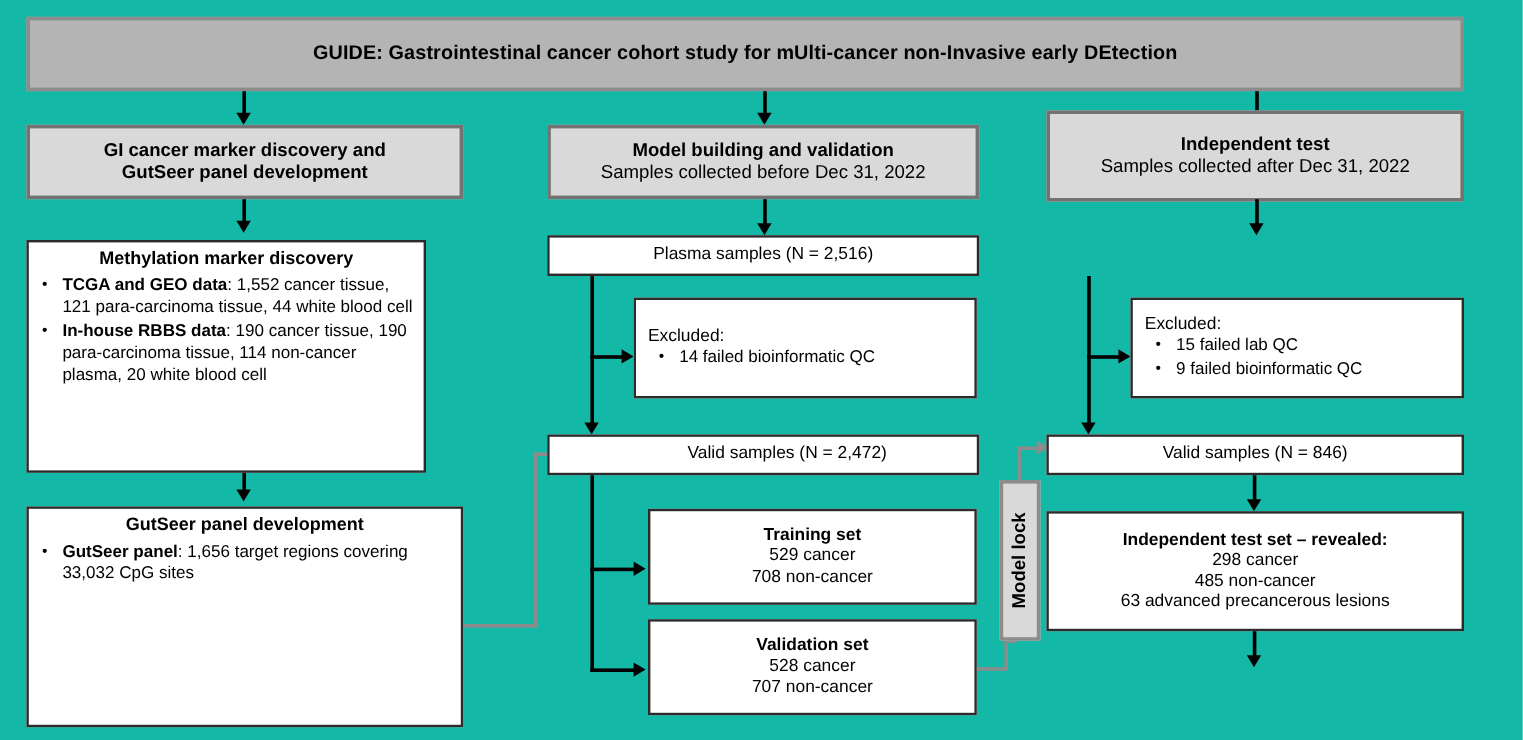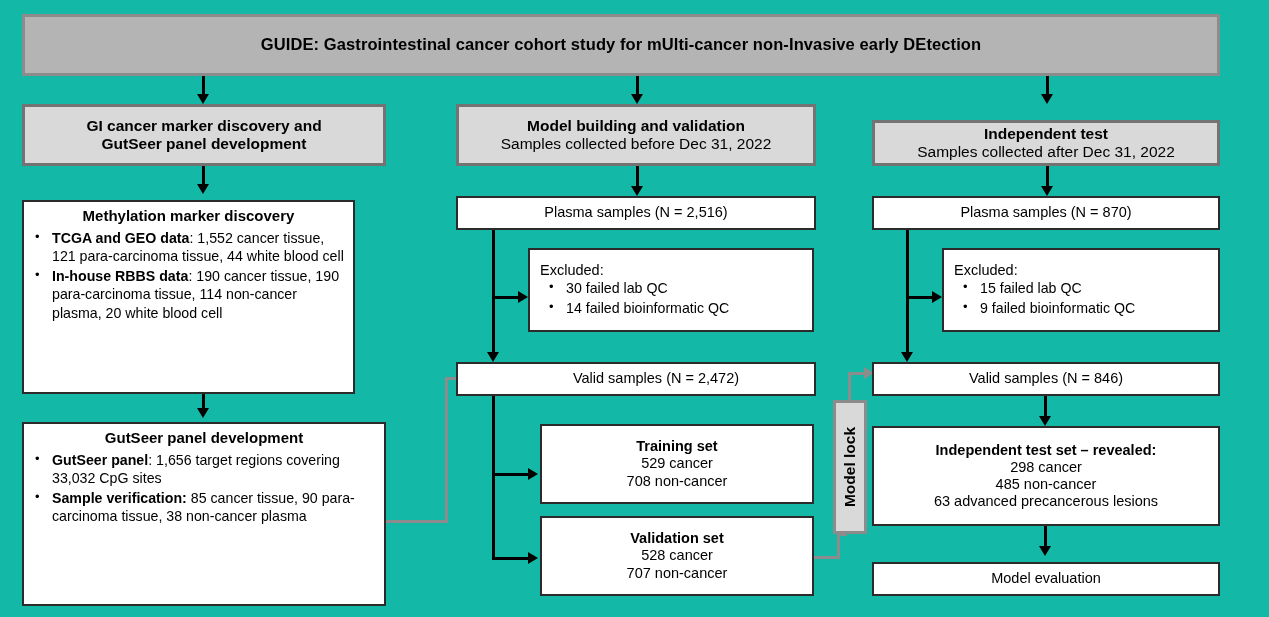--- a/index.html
+++ b/index.html
@@ -164,21 +164,20 @@
     </ul>
   </div>
 
   <div class="ln v" style="left:202px; top:394px; width:3px; height:18px;"></div>
   <div class="arrowhead down" style="left:197px; top:408px;"></div>
 
   <div class="box" style="left:22px; top:422px; width:364px; height:184px; justify-content:flex-start;">
     <div class="blk-title">GutSeer panel development</div>
     <ul class="bullets">
       <li><span class="lbl">GutSeer panel</span><span>: </span><span>1,656 target regions covering 33,032 CpG sites</span></li>
-      <li><span class="lbl">Sample verification:</span><span> </span><span>85 cancer tissue, 90 para-carcinoma tissue, 38 non-cancer plasma</span></li>
     </ul>
   </div>
 
   <div class="ln gray h" style="left:386px; top:520px; width:62px; height:3px;"></div>
   <div class="ln gray v" style="left:445px; top:377px; width:3px; height:146px;"></div>
   <div class="ln gray h" style="left:445px; top:377px; width:38px; height:3px;"></div>
   <div class="arrowhead right gray" style="left:477px; top:372px;"></div>
 
   <div class="box section-head" style="left:456px; top:104px; width:360px; height:62px;">
     <div class="fs-head t-bold">Model building and validation</div>
@@ -194,21 +193,20 @@
 
   <div class="ln v" style="left:492px; top:230px; width:3px; height:128px;"></div>
   <div class="arrowhead down" style="left:487px; top:352px;"></div>
 
   <div class="ln h" style="left:492px; top:296px; width:32px; height:3px;"></div>
   <div class="arrowhead right" style="left:518px; top:291px;"></div>
 
   <div class="box" style="left:528px; top:248px; width:286px; height:84px; justify-content:center;">
     <div class="fs-body" style="padding-left:10px;">Excluded:</div>
     <ul class="bullets" style="padding-left:36px;">
-      <li><span>30 failed lab QC</span></li>
       <li><span>14 failed bioinformatic QC</span></li>
     </ul>
   </div>
 
   <div class="box plain" style="left:456px; top:362px; width:360px; height:34px;padding-left:40px;">
     <div class="fs-body">Valid samples (N = 2,472)</div>
   </div>
 
   <div class="ln v" style="left:492px; top:396px; width:3px; height:164px;"></div>
   <div class="ln h" style="left:492px; top:473px; width:42px; height:3px;"></div>
@@ -233,31 +231,28 @@
   <div class="ln gray h" style="left:837px; top:533px; width:10px; height:3px;"></div>
 
   <div class="modellock" style="left:833px; top:400px; width:34px; height:134px;">
     <span>Model lock</span>
   </div>
 
   <div class="ln gray v" style="left:848px; top:372px; width:3px; height:30px;"></div>
   <div class="ln gray h" style="left:848px; top:372px; width:22px; height:3px;"></div>
   <div class="arrowhead right gray" style="left:864px; top:367px;"></div>
 
-  <div class="box section-head" style="left:872px; top:120px; width:348px; height:46px;">
+  <div class="box section-head" style="left:872px; top:92px; width:348px; height:76px;">
     <div class="fs-head t-bold">Independent test</div>
     <div class="fs-head">Samples collected after Dec 31, 2022</div>
   </div>
 
   <div class="ln v" style="left:1046px; top:166px; width:3px; height:24px;"></div>
   <div class="arrowhead down" style="left:1041px; top:186px;"></div>
 
-  <div class="box plain" style="left:872px; top:196px; width:348px; height:34px;">
-    <div class="fs-body">Plasma samples (N = 870)</div>
-  </div>
 
   <div class="ln v" style="left:906px; top:230px; width:3px; height:128px;"></div>
   <div class="arrowhead down" style="left:901px; top:352px;"></div>
   <div class="ln h" style="left:906px; top:296px; width:32px; height:3px;"></div>
   <div class="arrowhead right" style="left:932px; top:291px;"></div>
 
   <div class="box" style="left:942px; top:248px; width:278px; height:84px; justify-content:center;">
     <div class="fs-body" style="padding-left:10px;">Excluded:</div>
     <ul class="bullets" style="padding-left:36px;">
       <li><span>15 failed lab QC</span></li>
@@ -275,17 +270,14 @@
   <div class="box plain" style="left:872px; top:426px; width:348px; height:100px;">
     <div class="fs-body t-bold">Independent test set – revealed:</div>
     <div class="fs-body">298 cancer</div>
     <div class="fs-body">485 non-cancer</div>
     <div class="fs-body">63 advanced precancerous lesions</div>
   </div>
 
   <div class="ln v" style="left:1044px; top:526px; width:3px; height:24px;"></div>
   <div class="arrowhead down" style="left:1039px; top:546px;"></div>
 
-  <div class="box plain" style="left:872px; top:562px; width:348px; height:34px;">
-    <div class="fs-body">Model evaluation</div>
-  </div>
 
 </div>
 
 </body></html>

